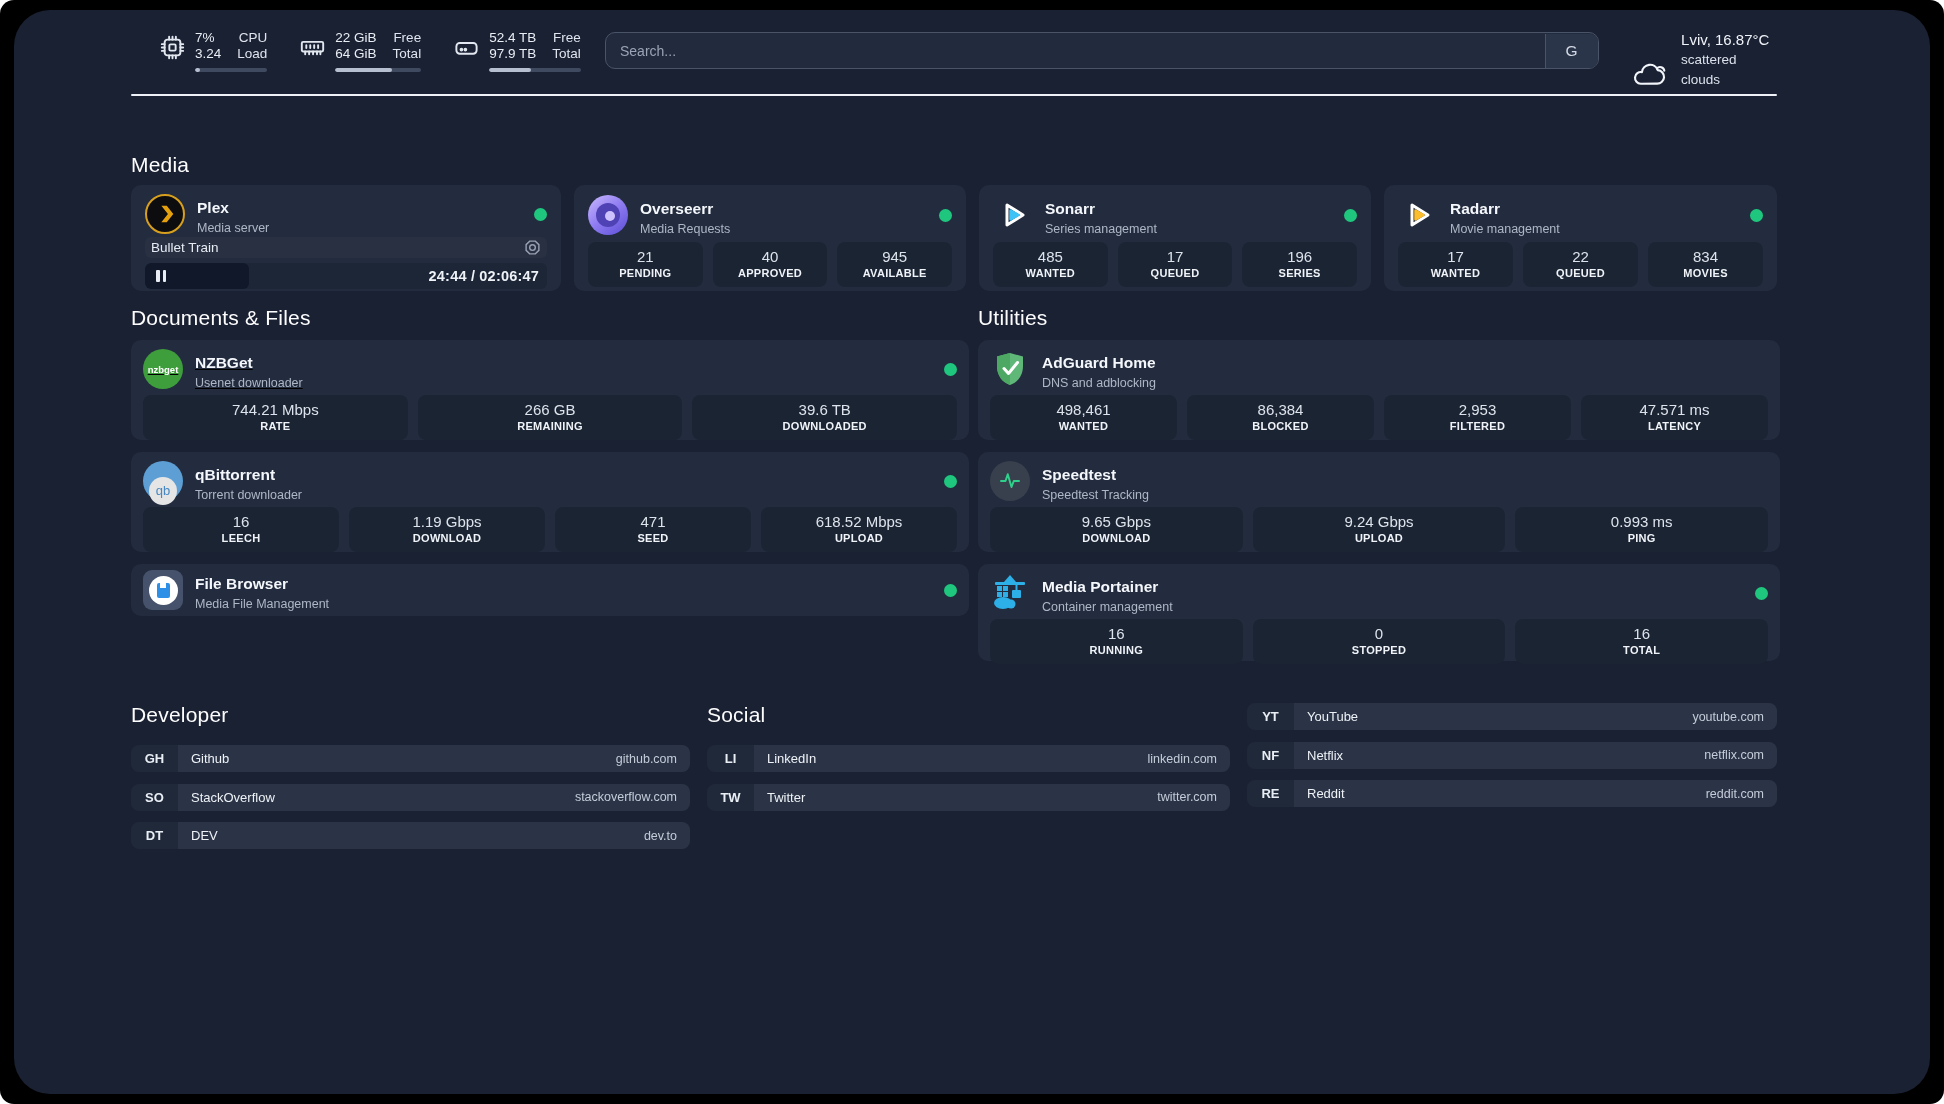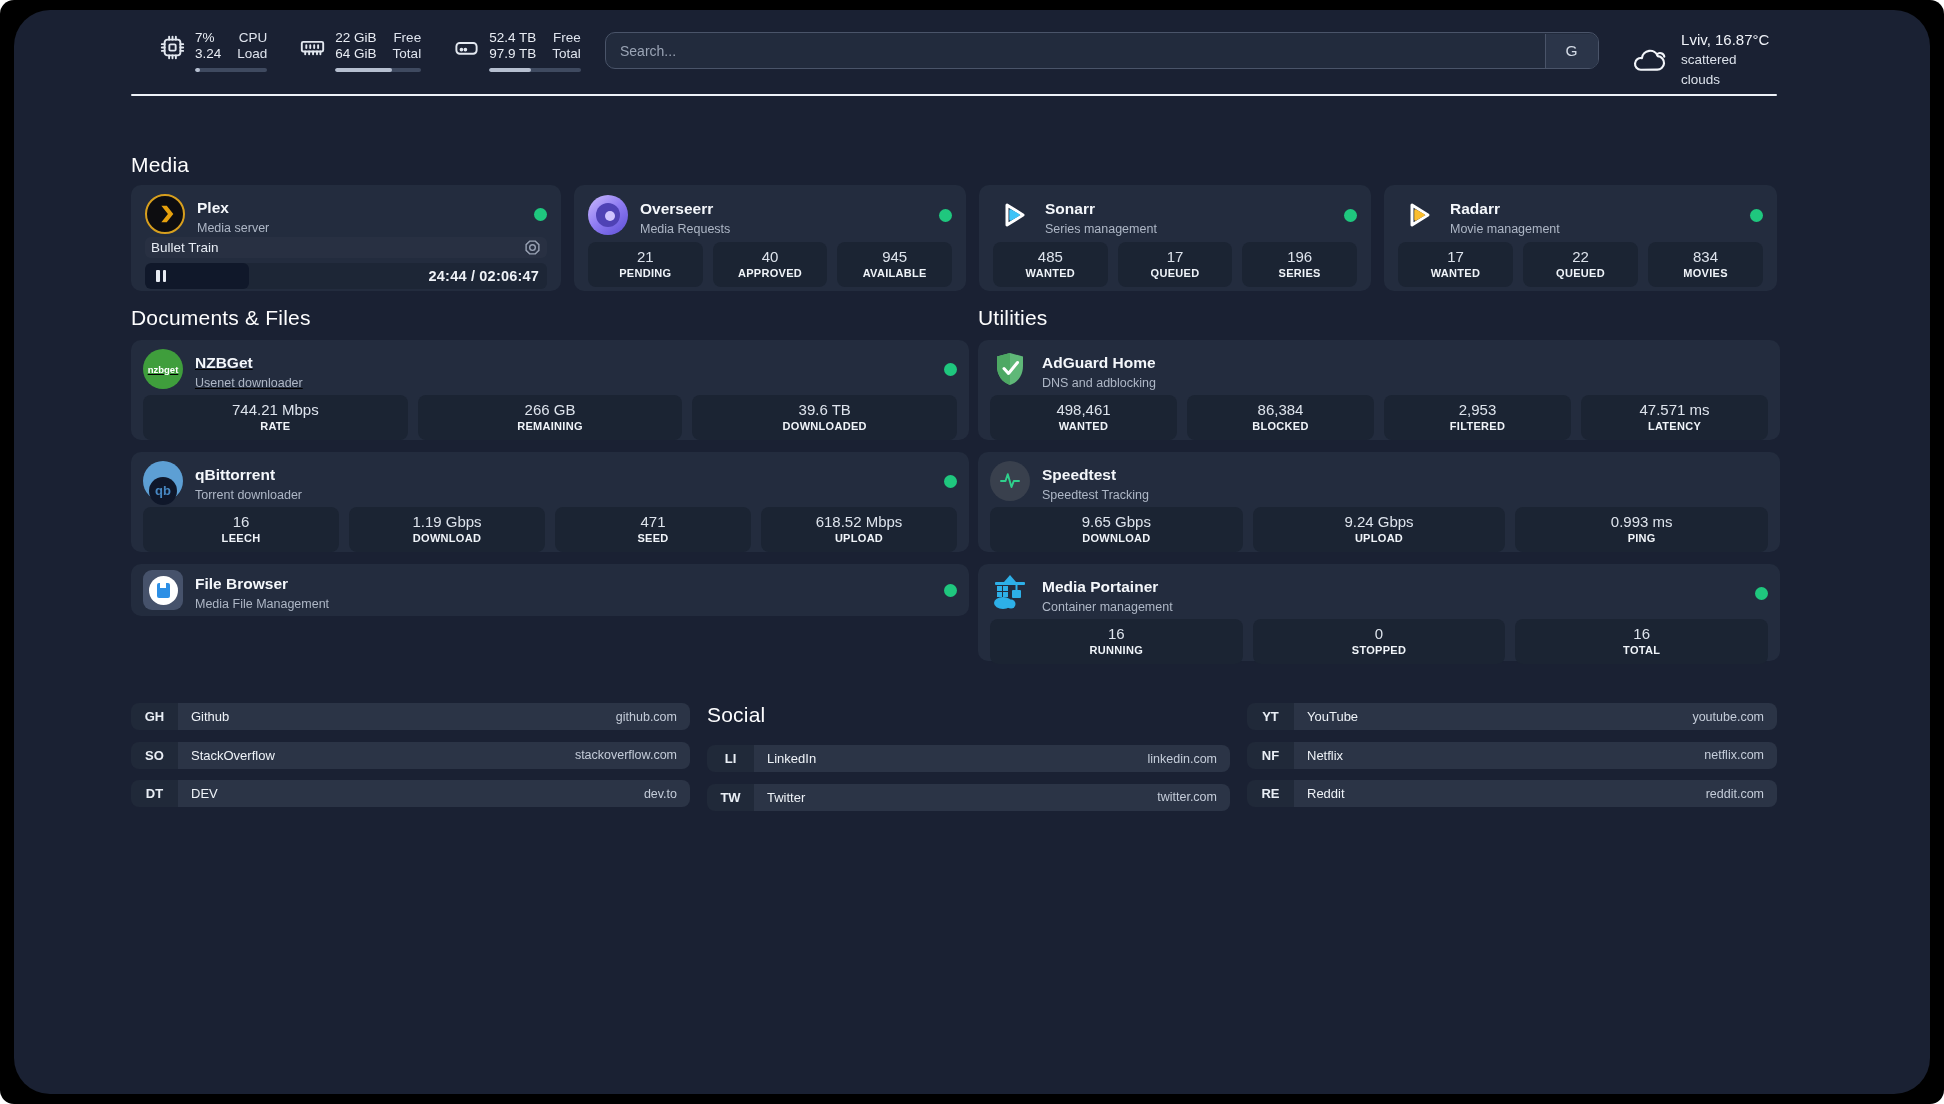--- a/index.html
+++ b/index.html
@@ -29,21 +29,21 @@
     width:100%;height:100%;box-sizing:border-box;background:#222b3d;
     border:1.5px solid #4a5469;border-radius:10px;color:#d7dde8;
     font-size:14px;padding:0 64px 0 14px;outline:none;font-family:"Liberation Sans",sans-serif;
   }
   .search-input::placeholder{color:#9aa4b5;}
   .g-btn{
     position:absolute;right:1.5px;top:1.5px;width:52px;height:34px;background:#2b3549;
     border-left:1px solid #4a5469;border-radius:0 8px 8px 0;display:flex;
     align-items:center;justify-content:center;color:#d3dae5;font-size:15.5px;
   }
-  .weather{position:absolute;left:1500px;top:2px;display:flex;align-items:center;gap:13px;}
+  .weather{position:absolute;left:1500px;top:2px;display:flex;align-items:flex-end;gap:13px;}
   .weather-text{display:flex;flex-direction:column;line-height:20px;}
   .weather-loc{font-size:15px;color:#f0f3f9;}
   .weather-cond{font-size:13.5px;color:#dbe1ea;}
 
   .divider{position:absolute;left:117px;top:84px;width:1646px;height:2px;background:#eef2f8;border-radius:1px;}
 
   
   .sec-title{font-size:21px;font-weight:500;color:#fdfdfe;letter-spacing:.2px;}
   .t-media{position:absolute;left:117px;top:143px;}
   .t-docs{position:absolute;left:117px;top:296px;}
@@ -85,22 +85,22 @@
 
   
   .badge{width:40px;height:40px;border-radius:50%;display:flex;align-items:center;justify-content:center;box-sizing:border-box;}
   .plex-badge{background:#0d0d10;border:2px solid #d79f1e;}
   .overseerr-badge{background:linear-gradient(140deg,#cabafd 0%,#907df2 48%,#5c4ed6 100%);position:relative;}
   .overseerr-inner{width:24px;height:24px;border-radius:50%;background:#4f42b5;position:relative;}
   .overseerr-hl{position:absolute;width:10px;height:10px;border-radius:50%;background:#cfc3ff;left:9px;top:8px;}
   .nzb-badge{background:#3f9e3c;}
   .nzb-badge span{font-size:9.5px;color:#fff;font-weight:700;}
   .qb-badge{background:#5d9fd4;}
-  .qb-inner{width:28px;height:28px;border-radius:50%;background:#0f172a;display:flex;align-items:center;justify-content:center;
-    font-size:13px;font-weight:700;color:#4787c2;margin-top:19px;}
+  .qb-inner{width:28px;height:28px;border-radius:50%;background:#e5e5e5;display:flex;align-items:center;justify-content:center;
+    font-size:13px;font-weight:400;color:#4787c2;margin-top:19px;}
   .st-badge{background:#39404d;}
   .fb-badge{width:40px;height:40px;border-radius:9px;background:#46526b;display:flex;align-items:center;justify-content:center;}
   .fb-circle{width:29px;height:29px;border-radius:50%;background:#fff;display:flex;align-items:center;justify-content:center;}
   .fb-disk{width:13px;height:15px;background:#2d8fe5;border-radius:2px;position:relative;}
   .fb-disk:after{content:"";position:absolute;left:3.5px;top:0;width:6px;height:5px;background:#fff;}
 
   
   .bottom{position:absolute;left:117px;top:693px;width:1646px;display:grid;
     grid-template-columns:559px 523px 530px;gap:17px;}
   .linklist{display:flex;flex-direction:column;}
@@ -510,20 +510,21 @@
               <div class="v">16</div>
               <div class="l">TOTAL</div>
             </div>
       </div>
     </div>
   </div>
 
   <div class="bottom">
 
     <div class="linklist">
+      <div class="sec-title">Developer</div>
       <div class="lrow">
         <div class="ltag">GH</div>
         <div class="lbody">
               <span class="lname">Github</span>
               <span class="lurl">github.com</span>
             </div>
       </div>
       <div class="lrow">
         <div class="ltag">SO</div>
         <div class="lbody">

